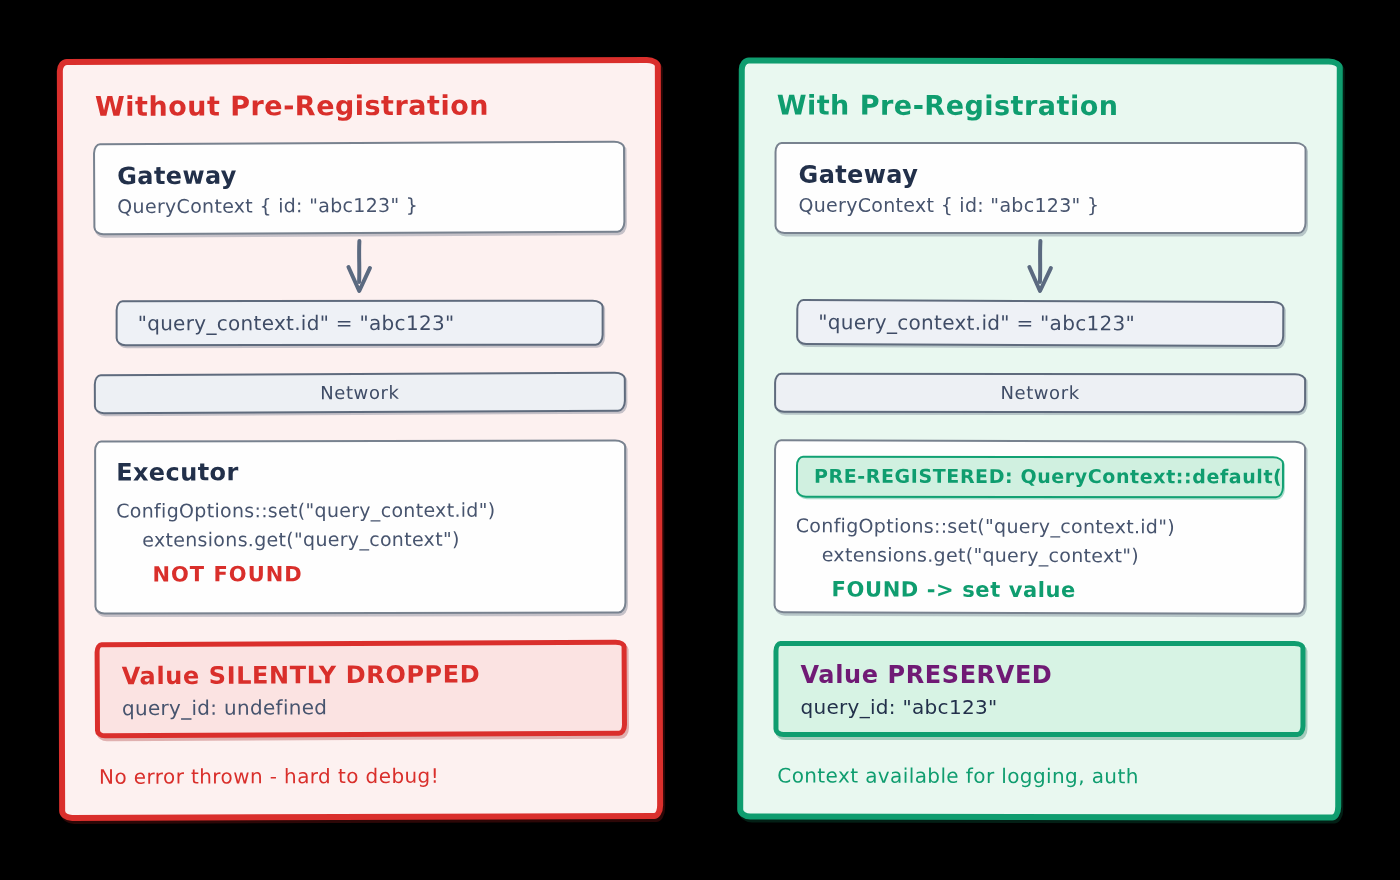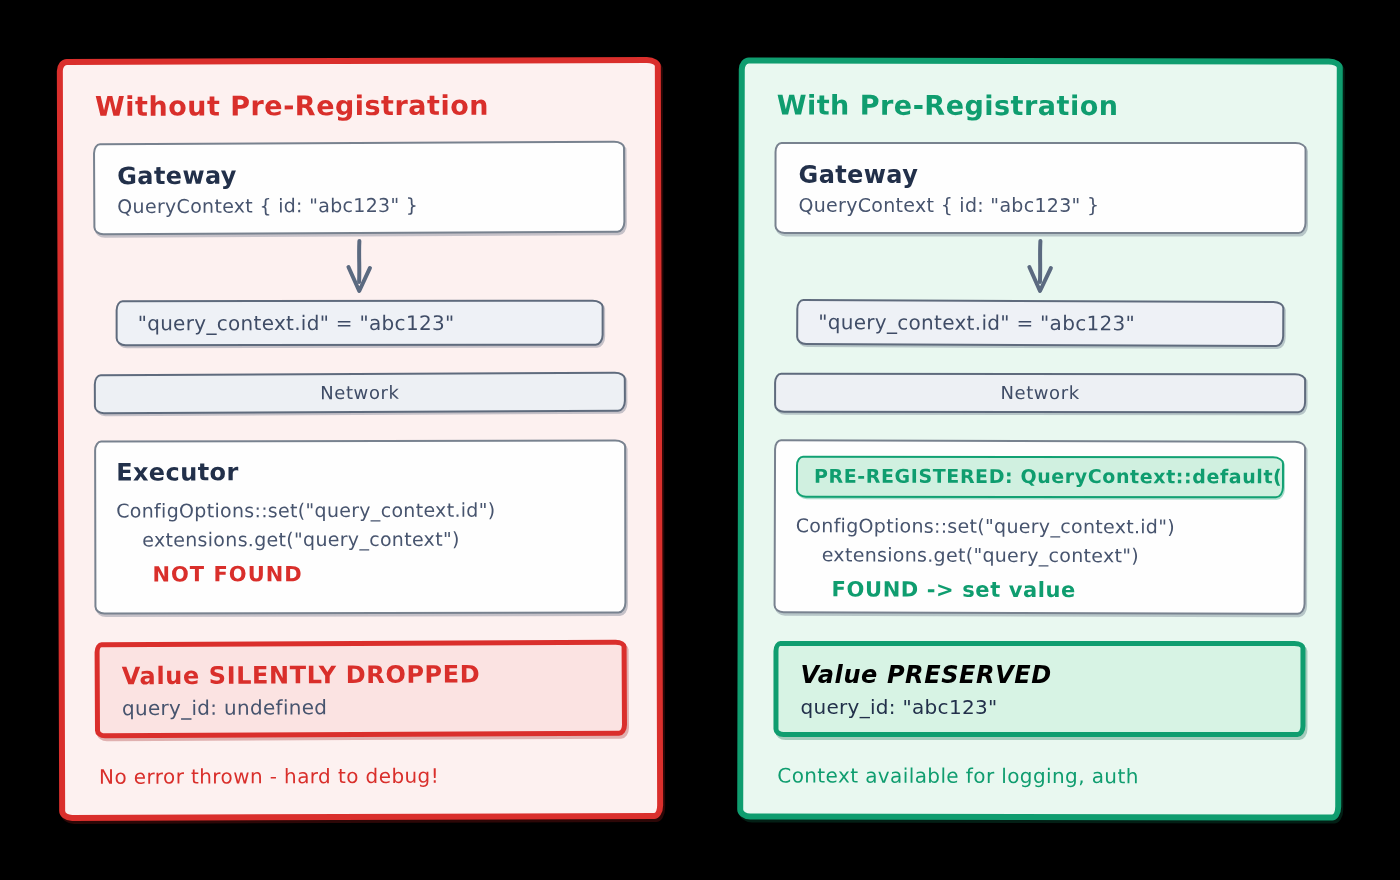--- a/index.html
+++ b/index.html
@@ -94,21 +94,21 @@
   .outcome.bad {
     background: #fbe3e2; border-color: #da2f2c;
     box-shadow: 2px 3px 0 rgba(160, 30, 30, 0.3);
   }
   .outcome.good {
     background: #d7f3e4; border-color: #0f9d6f;
     box-shadow: 2px 3px 0 rgba(10, 100, 70, 0.3);
   }
   .outcome-title { font-size: 24px; font-weight: bold; line-height: 34px; letter-spacing: 0.6px; }
   .bad .outcome-title { color: #d92f2b; }
-  .good .outcome-title { color: #000000; font-style: italic; }
+  .good .outcome-title { color: #701a75; }
   .outcome .code { font-size: 20px; line-height: 30px; }
   .good .code.dark { color: #22304a; }
 
   .footnote {
     margin-top: 27px; padding-left: 4px;
     font-size: 20px; letter-spacing: 0.4px;
   }
   .red .footnote { color: #d92f2b; }
   .green .footnote { color: #0f9d6f; }
 </style>

